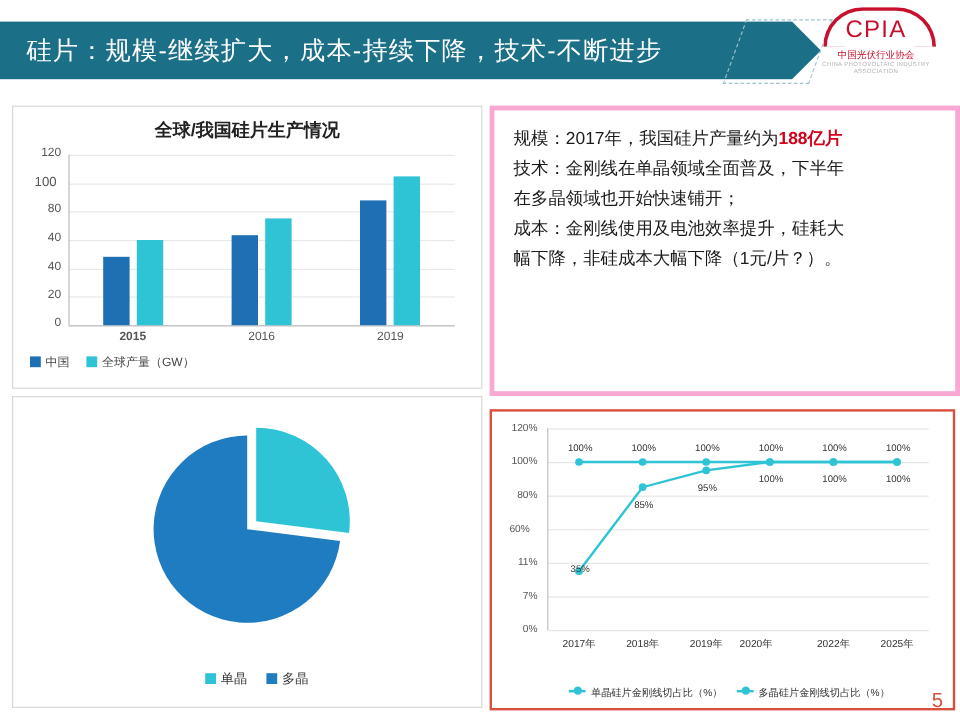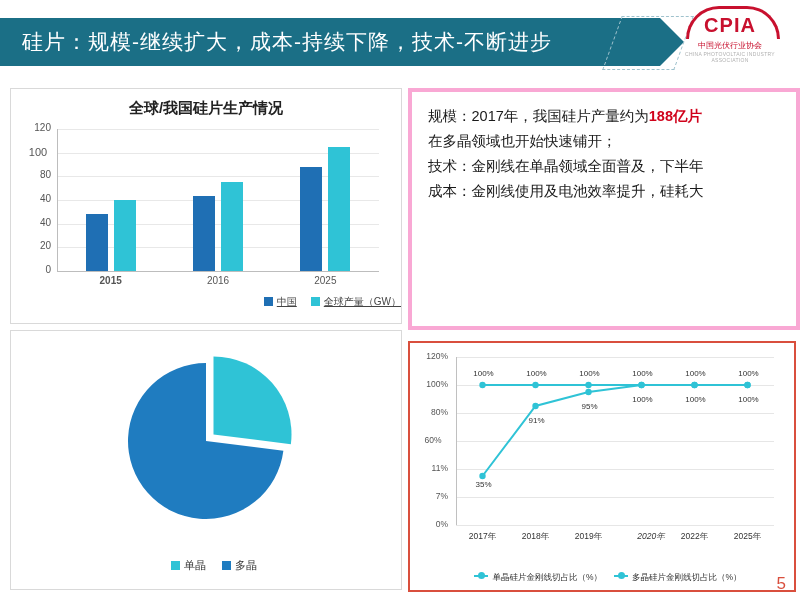--- a/index.html
+++ b/index.html
@@ -35,21 +35,21 @@
   }
   .logo-ring{
     position:relative;width:104px;height:40px;
   }
   .logo-arc{
     position:absolute;left:8px;top:0;width:88px;height:30px;
     border:3px solid #c8102e;border-bottom:none;border-radius:44px 44px 0 0;
   }
   .logo-text{
     position:absolute;left:0;top:8px;width:104px;text-align:center;
-    color:#c8102e;font-size:20px;font-weight:bold;letter-spacing:1px;
+    color:#c8102e;font-size:20px;font-weight:normal;letter-spacing:1px;
   }
   .logo-sub{
     position:absolute;left:0;top:34px;width:104px;text-align:center;
     color:#c8102e;font-size:8px;
   }
   .logo-sub2{
     position:absolute;left:0;top:45px;width:104px;text-align:center;
     color:#b0b0b0;font-size:5px;letter-spacing:.3px;
   }
 
@@ -60,21 +60,21 @@
   
   #barPanel{left:10px;top:88px;width:390px;height:234px;}
   .bar-title{
     position:absolute;left:0;top:10px;width:100%;text-align:center;
     font-size:15px;font-weight:bold;color:#222;
   }
   .gridline{position:absolute;left:0;width:100%;height:1px;background:#e8e8e8;}
   .barcol{position:absolute;bottom:1px;}
   .xlab{position:absolute;top:186px;font-size:10px;color:#555;text-align:center;}
   .legend{
-    position:absolute;left:0;top:206px;width:100%;text-align:right;font-size:10px;color:#444;text-decoration:underline;
+    position:absolute;left:0;top:206px;width:100%;text-align:left;font-size:10px;color:#444;
   }
   .legend span.key{display:inline-block;width:9px;height:9px;margin:0 4px -1px 14px;}
 
   
   #textPanel{left:408px;top:88px;width:384px;height:234px;border:4px solid #f9a8d4;}
   .tp-inner{padding:12px 14px 0 16px;}
   .tp-line{font-size:14.5px;color:#1a1a1a;line-height:25px;}
   .hl{color:#d0021b;font-weight:bold;}
 
   
@@ -135,31 +135,32 @@
         <div style="position:absolute;left:46px;top:40px;width:1px;height:142px;background:#bdbdbd;"></div>
         <div style="position:absolute;left:46px;top:182px;width:322px;height:1px;background:#bdbdbd;"></div>
         <div class="barcol" style="left:74.66666666666666px;top:125.19999999999999px;width:22px;height:56.800000000000004px;background:#1f6fb4;"></div>
         <div class="barcol" style="left:102.66666666666666px;top:111px;width:22px;height:71px;background:#2fc3d6;"></div>
         <div class="xlab" style="left:69.66666666666666px;width:60px;font-weight:bold;">2015</div>
         <div class="barcol" style="left:181.99999999999997px;top:107.45px;width:22px;height:74.55px;background:#1f6fb4;"></div>
         <div class="barcol" style="left:209.99999999999997px;top:93.25px;width:22px;height:88.75px;background:#2fc3d6;"></div>
         <div class="xlab" style="left:176.99999999999997px;width:60px;">2016</div>
         <div class="barcol" style="left:289.3333333333333px;top:77.86666666666667px;width:22px;height:104.13333333333333px;background:#1f6fb4;"></div>
         <div class="barcol" style="left:317.3333333333333px;top:57.75px;width:22px;height:124.25px;background:#2fc3d6;"></div>
-        <div class="xlab" style="left:284.3333333333333px;width:60px;">2025</div>
+        <div class="xlab" style="left:284.3333333333333px;width:60px;">2019</div>
         <div class="legend"><span class="key" style="background:#1f6fb4;"></span><span>中国</span><span class="key" style="background:#2fc3d6;"></span><span>全球产量（GW）</span></div>
       </div>
   </div>
 
   <div class="panel" id="textPanel">
     <div class="tp-inner" id="tpInner">
         <div class="tp-line"><span class="">规模：2017年，我国硅片产量约为</span><span class="hl">188亿片</span></div>
+        <div class="tp-line"><span class="">技术：金刚线在单晶领域全面普及，下半年</span></div>
         <div class="tp-line"><span class="">在多晶领域也开始快速铺开；</span></div>
-        <div class="tp-line"><span class="">技术：金刚线在单晶领域全面普及，下半年</span></div>
         <div class="tp-line"><span class="">成本：金刚线使用及电池效率提升，硅耗大</span></div>
+        <div class="tp-line"><span class="">幅下降，非硅成本大幅下降（1元/片？）。</span></div>
       </div>
   </div>
 
   <div class="panel panel-border" id="piePanel">
     <div class="pie-wrap">
       <svg width="390" height="200" viewBox="0 0 390 200">
         <g id="pieGroup">
             <path d="M 202.5011106963046 93.38688134676349 L 202.5011106963046 15.386881346763488 A 78 78 0 0 1 279.8860573988339 103.16287356477922 Z" fill="#2fc3d6"></path>
             <path d="M 195 100 L 272.3849467025293 109.77599221801573 A 78 78 0 1 1 194.99999999999997 22 Z" fill="#1f7cc0"></path>
           </g>
@@ -201,30 +202,30 @@
           <circle cx="231.5" cy="42" r="3.2" fill="#2fc3d6"></circle>
           <circle cx="284.5" cy="42" r="3.2" fill="#2fc3d6"></circle>
           <circle cx="337.5" cy="42" r="3.2" fill="#2fc3d6"></circle>
         </svg>
         <div class="ln-pt-lbl" style="left:59.5px;top:26px;width:28px;text-align:center;">100%</div>
         <div class="ln-pt-lbl" style="left:112.5px;top:26px;width:28px;text-align:center;">100%</div>
         <div class="ln-pt-lbl" style="left:165.5px;top:26px;width:28px;text-align:center;">100%</div>
         <div class="ln-pt-lbl" style="left:218.5px;top:26px;width:28px;text-align:center;">100%</div>
         <div class="ln-pt-lbl" style="left:271.5px;top:26px;width:28px;text-align:center;">100%</div>
         <div class="ln-pt-lbl" style="left:324.5px;top:26px;width:28px;text-align:center;">100%</div>
-        <div class="ln-pt-lbl" style="left:59.5px;top:137px;width:28px;text-align:center;">35%</div>
-        <div class="ln-pt-lbl" style="left:112.5px;top:73px;width:28px;text-align:center;">91%</div>
+        <div class="ln-pt-lbl" style="left:59.5px;top:127px;width:28px;text-align:center;">35%</div>
+        <div class="ln-pt-lbl" style="left:112.5px;top:73px;width:28px;text-align:center;">85%</div>
         <div class="ln-pt-lbl" style="left:165.5px;top:59px;width:28px;text-align:center;">95%</div>
         <div class="ln-pt-lbl" style="left:218.5px;top:52px;width:28px;text-align:center;">100%</div>
         <div class="ln-pt-lbl" style="left:271.5px;top:52px;width:28px;text-align:center;">100%</div>
         <div class="ln-pt-lbl" style="left:324.5px;top:52px;width:28px;text-align:center;">100%</div>
         <div class="ln-x" style="left:49.5px;top:188px;">2017年</div>
         <div class="ln-x" style="left:102.5px;top:188px;">2018年</div>
         <div class="ln-x" style="left:155.5px;top:188px;">2019年</div>
-        <div class="ln-x" style="left:218px;top:188px;font-style:italic;">2020年</div>
+        <div class="ln-x" style="left:197px;top:188px;">2020年</div>
         <div class="ln-x" style="left:261.5px;top:188px;">2022年</div>
         <div class="ln-x" style="left:314.5px;top:188px;">2025年</div>
       </div>
     <div class="ln-legend" id="lineLegend"><span class="key" style="background:#2fc3d6;"><i style="background:#2fc3d6;"></i></span><span>单晶硅片金刚线切占比（%）</span><span class="key" style="background:#2fc3d6;"><i style="background:#2fc3d6;"></i></span><span>多晶硅片金刚线切占比（%）</span></div>
   </div>
 
   <div class="page-num">5</div>
 </div>
 
 </body></html>

